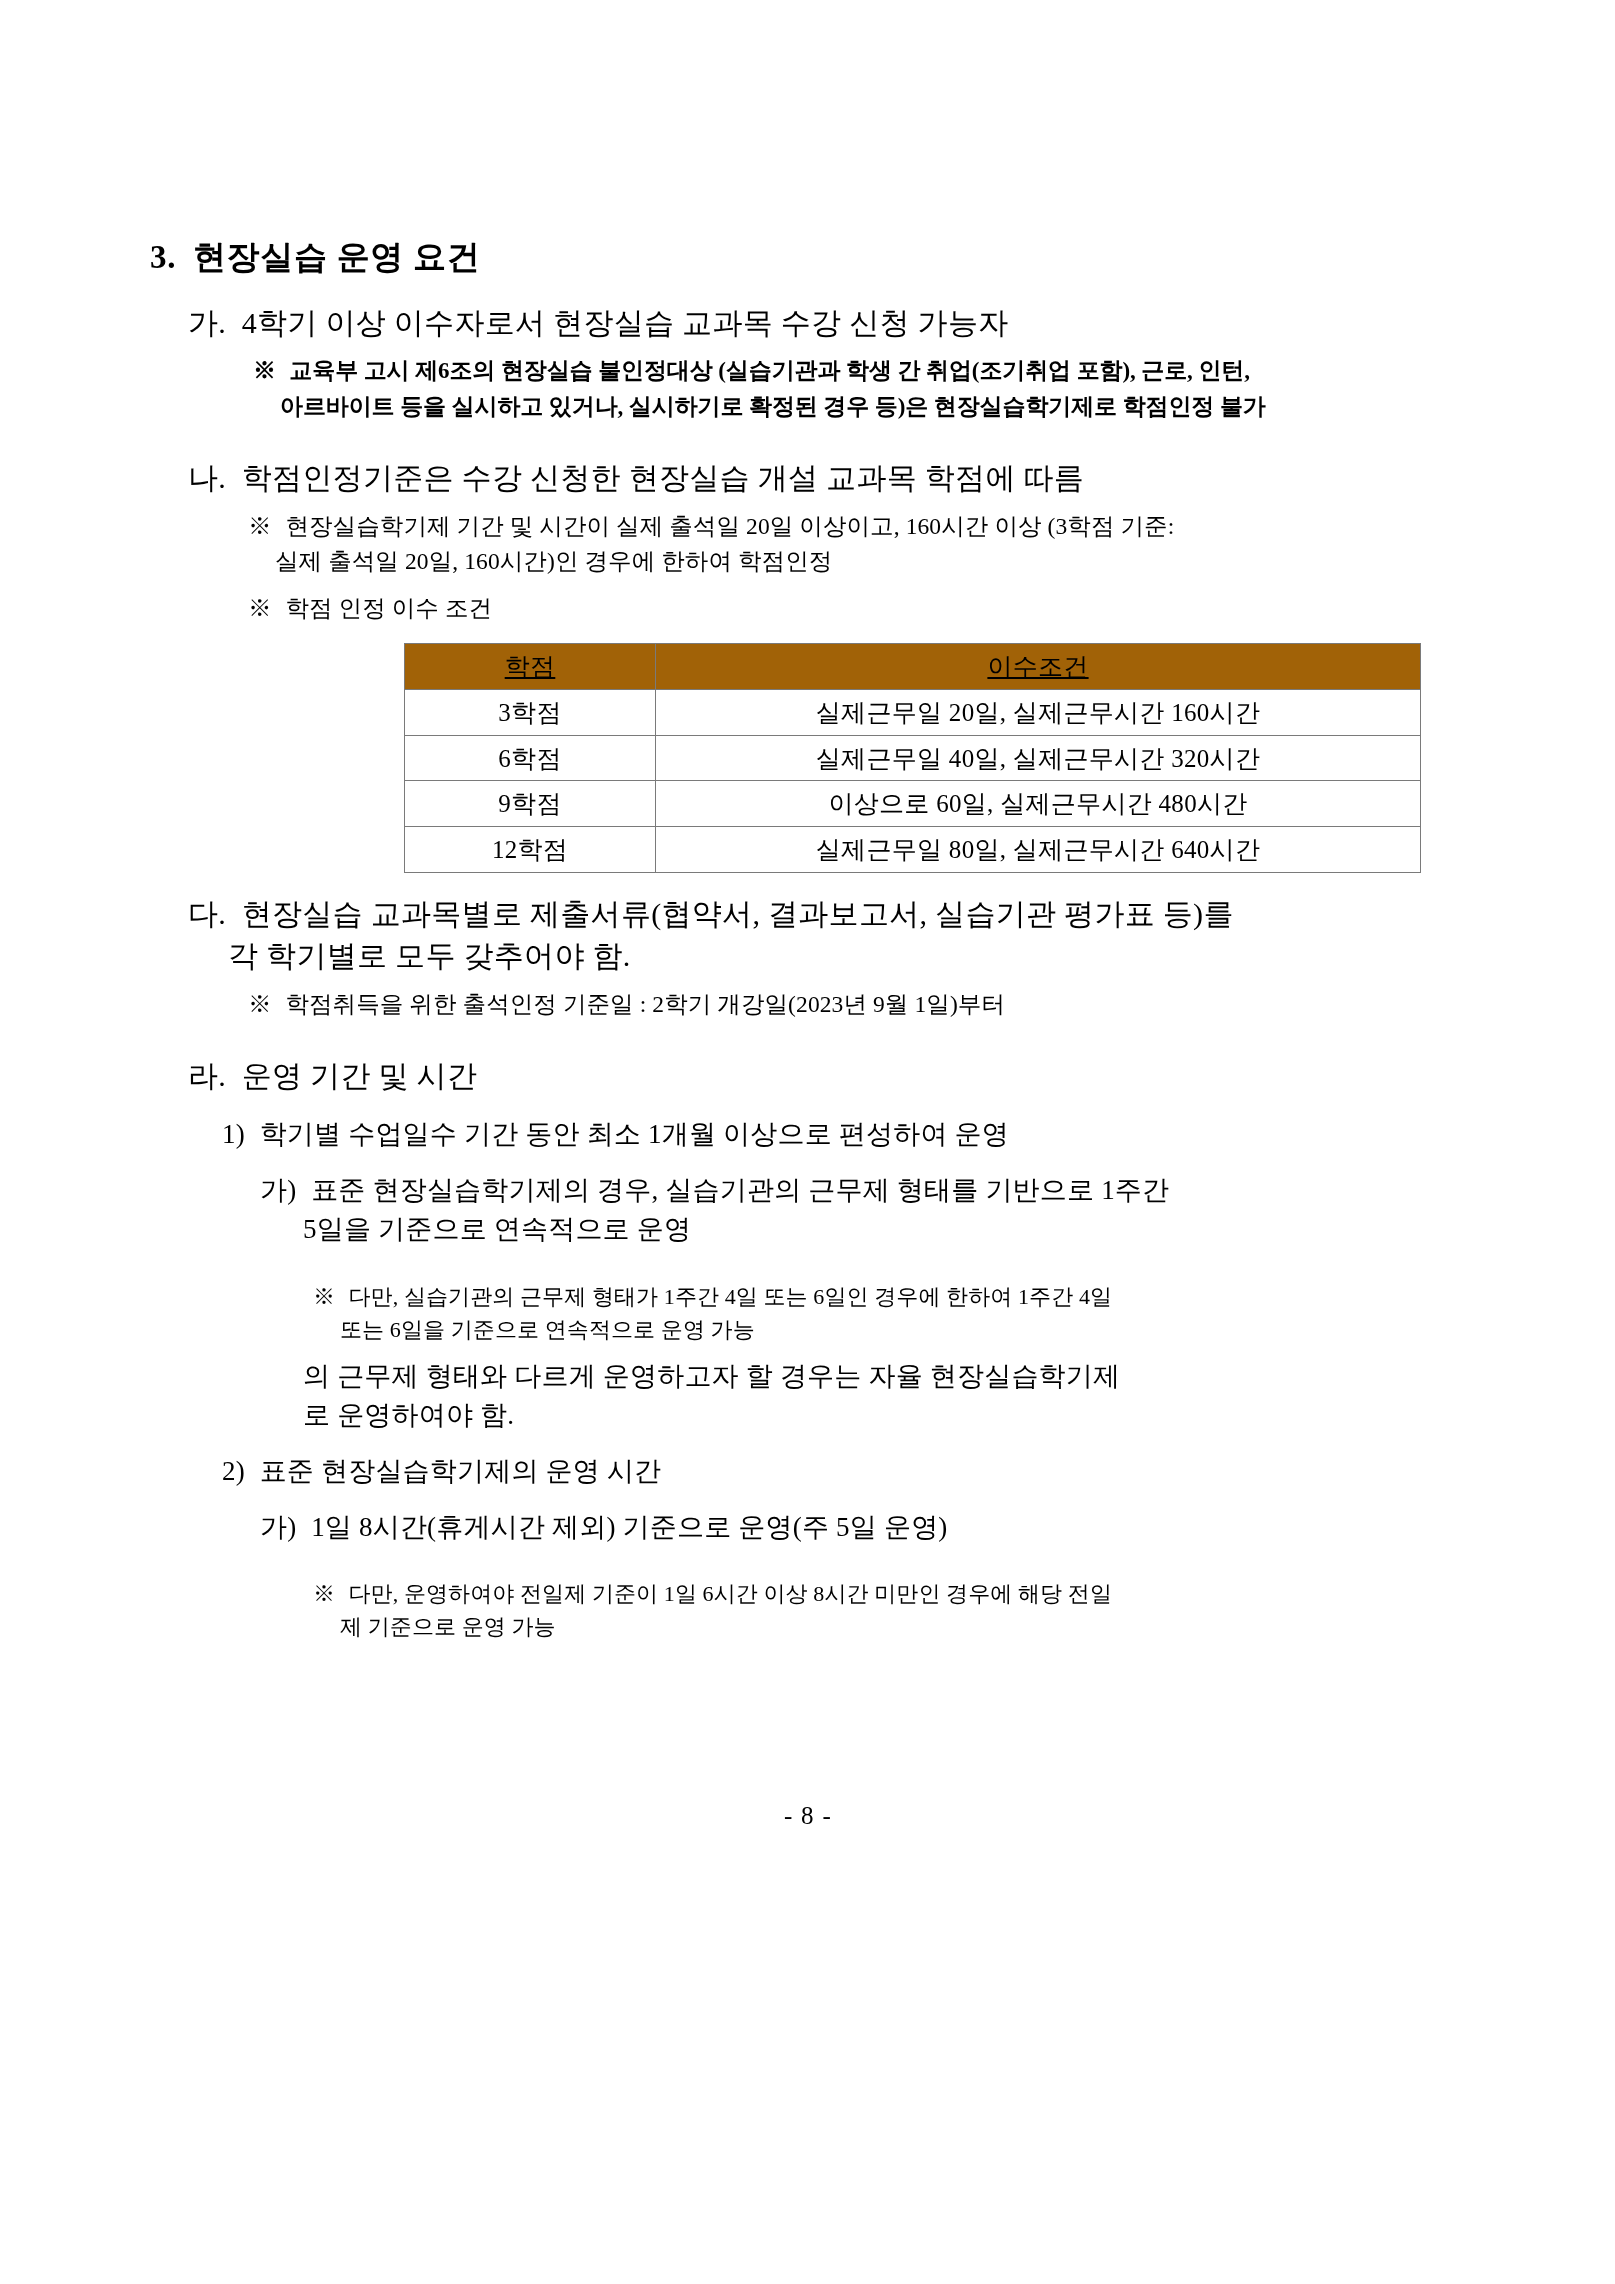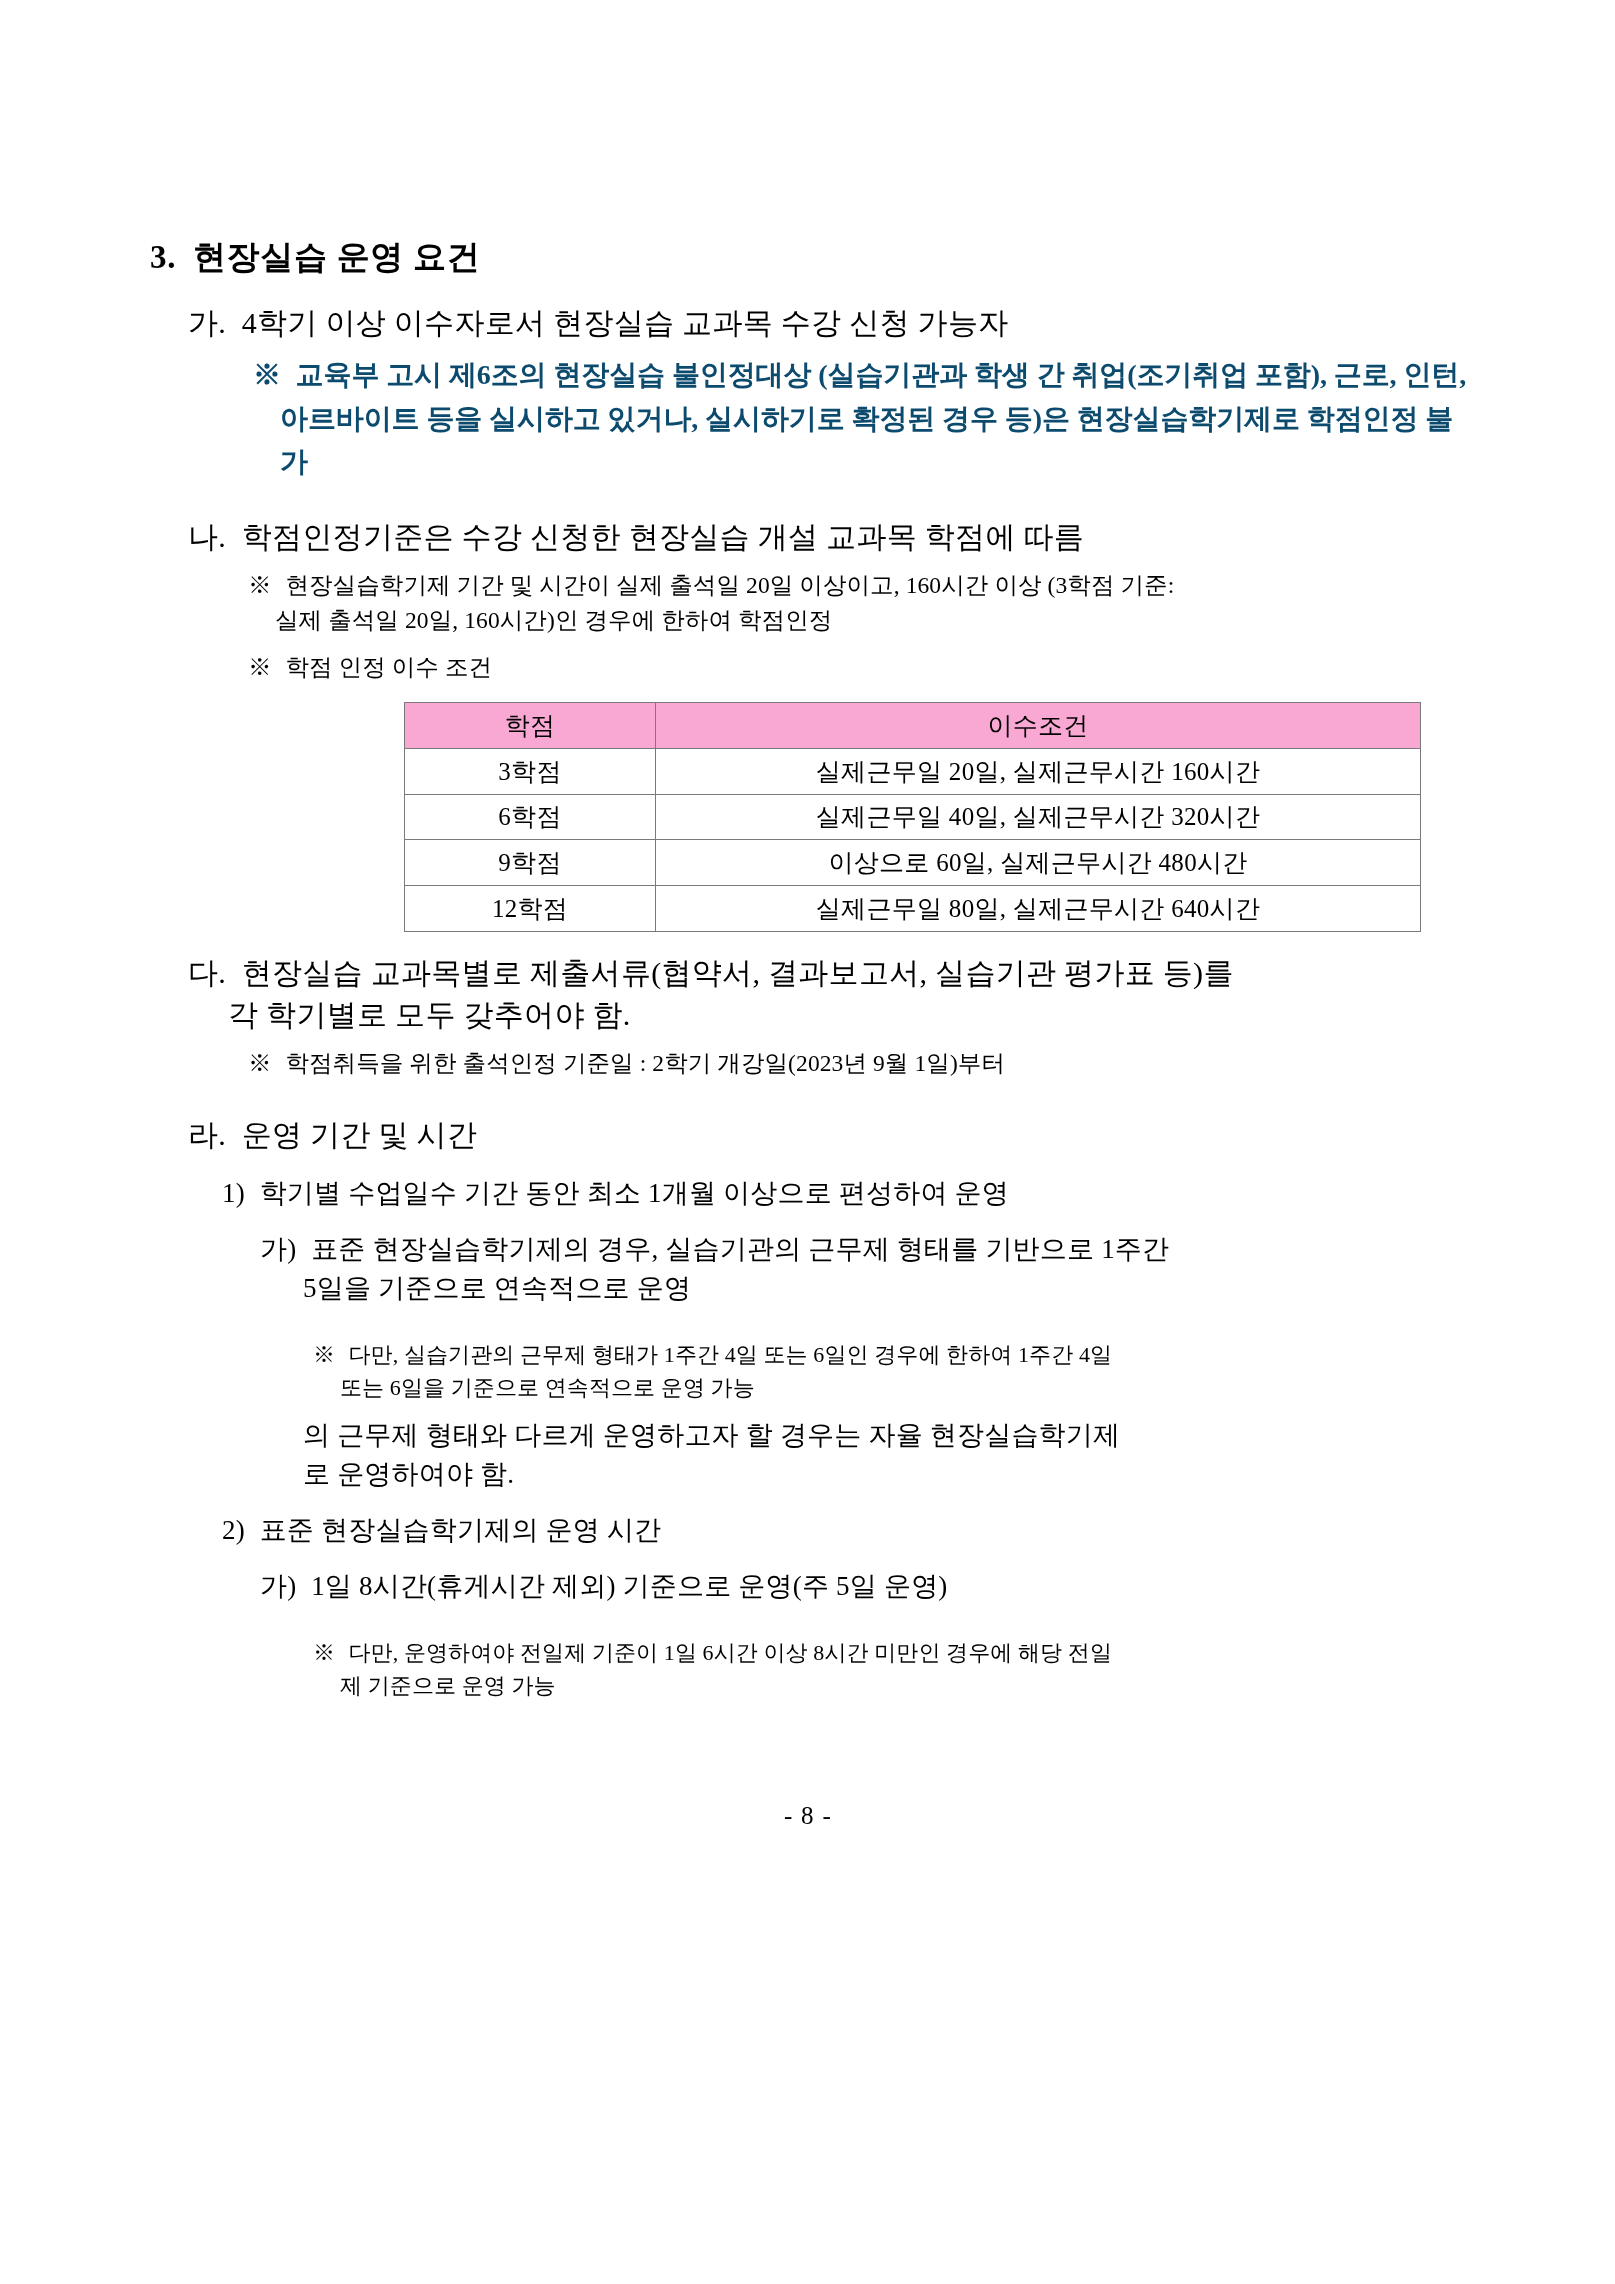--- a/index.html
+++ b/index.html
@@ -59,23 +59,23 @@
     margin: 0 0 11.7px 0;
     padding-left: 98px;
     letter-spacing: 0.1px;
   }
   .note.deep {
     padding-left: 163px;
     font-size: 22px;
     margin-top: 30px;
   }
   .note.red {
-    color: #0c4a6e;
+    color: #000000;
     font-weight: 700;
-    font-size: 28px;
+    font-size: 23px;
     padding-left: 103px;
     line-height: 1.55;
     letter-spacing: -0.1px;
   }
   .note .hang {
     display: block;
     padding-left: 27px;
     text-indent: -27px;
   }
   .hang-2 {
@@ -109,22 +109,23 @@
   }
   table.credits th,
   table.credits td {
     border: 1.3px solid #7a7a7a;
     text-align: center;
     padding: 5.9px 3.9px;
     font-weight: 400;
     letter-spacing: 0.3px;
   }
   table.credits thead th {
-    background: #f9a8d4;
+    background: #a16207;
     font-weight: 400;
+    text-decoration: underline;
   }
   table.credits col.c1 { width: 251px; }
 
   
   .footer {
     position: absolute;
     left: 0;
     bottom: 91px;
     width: 100%;
     text-align: center;

